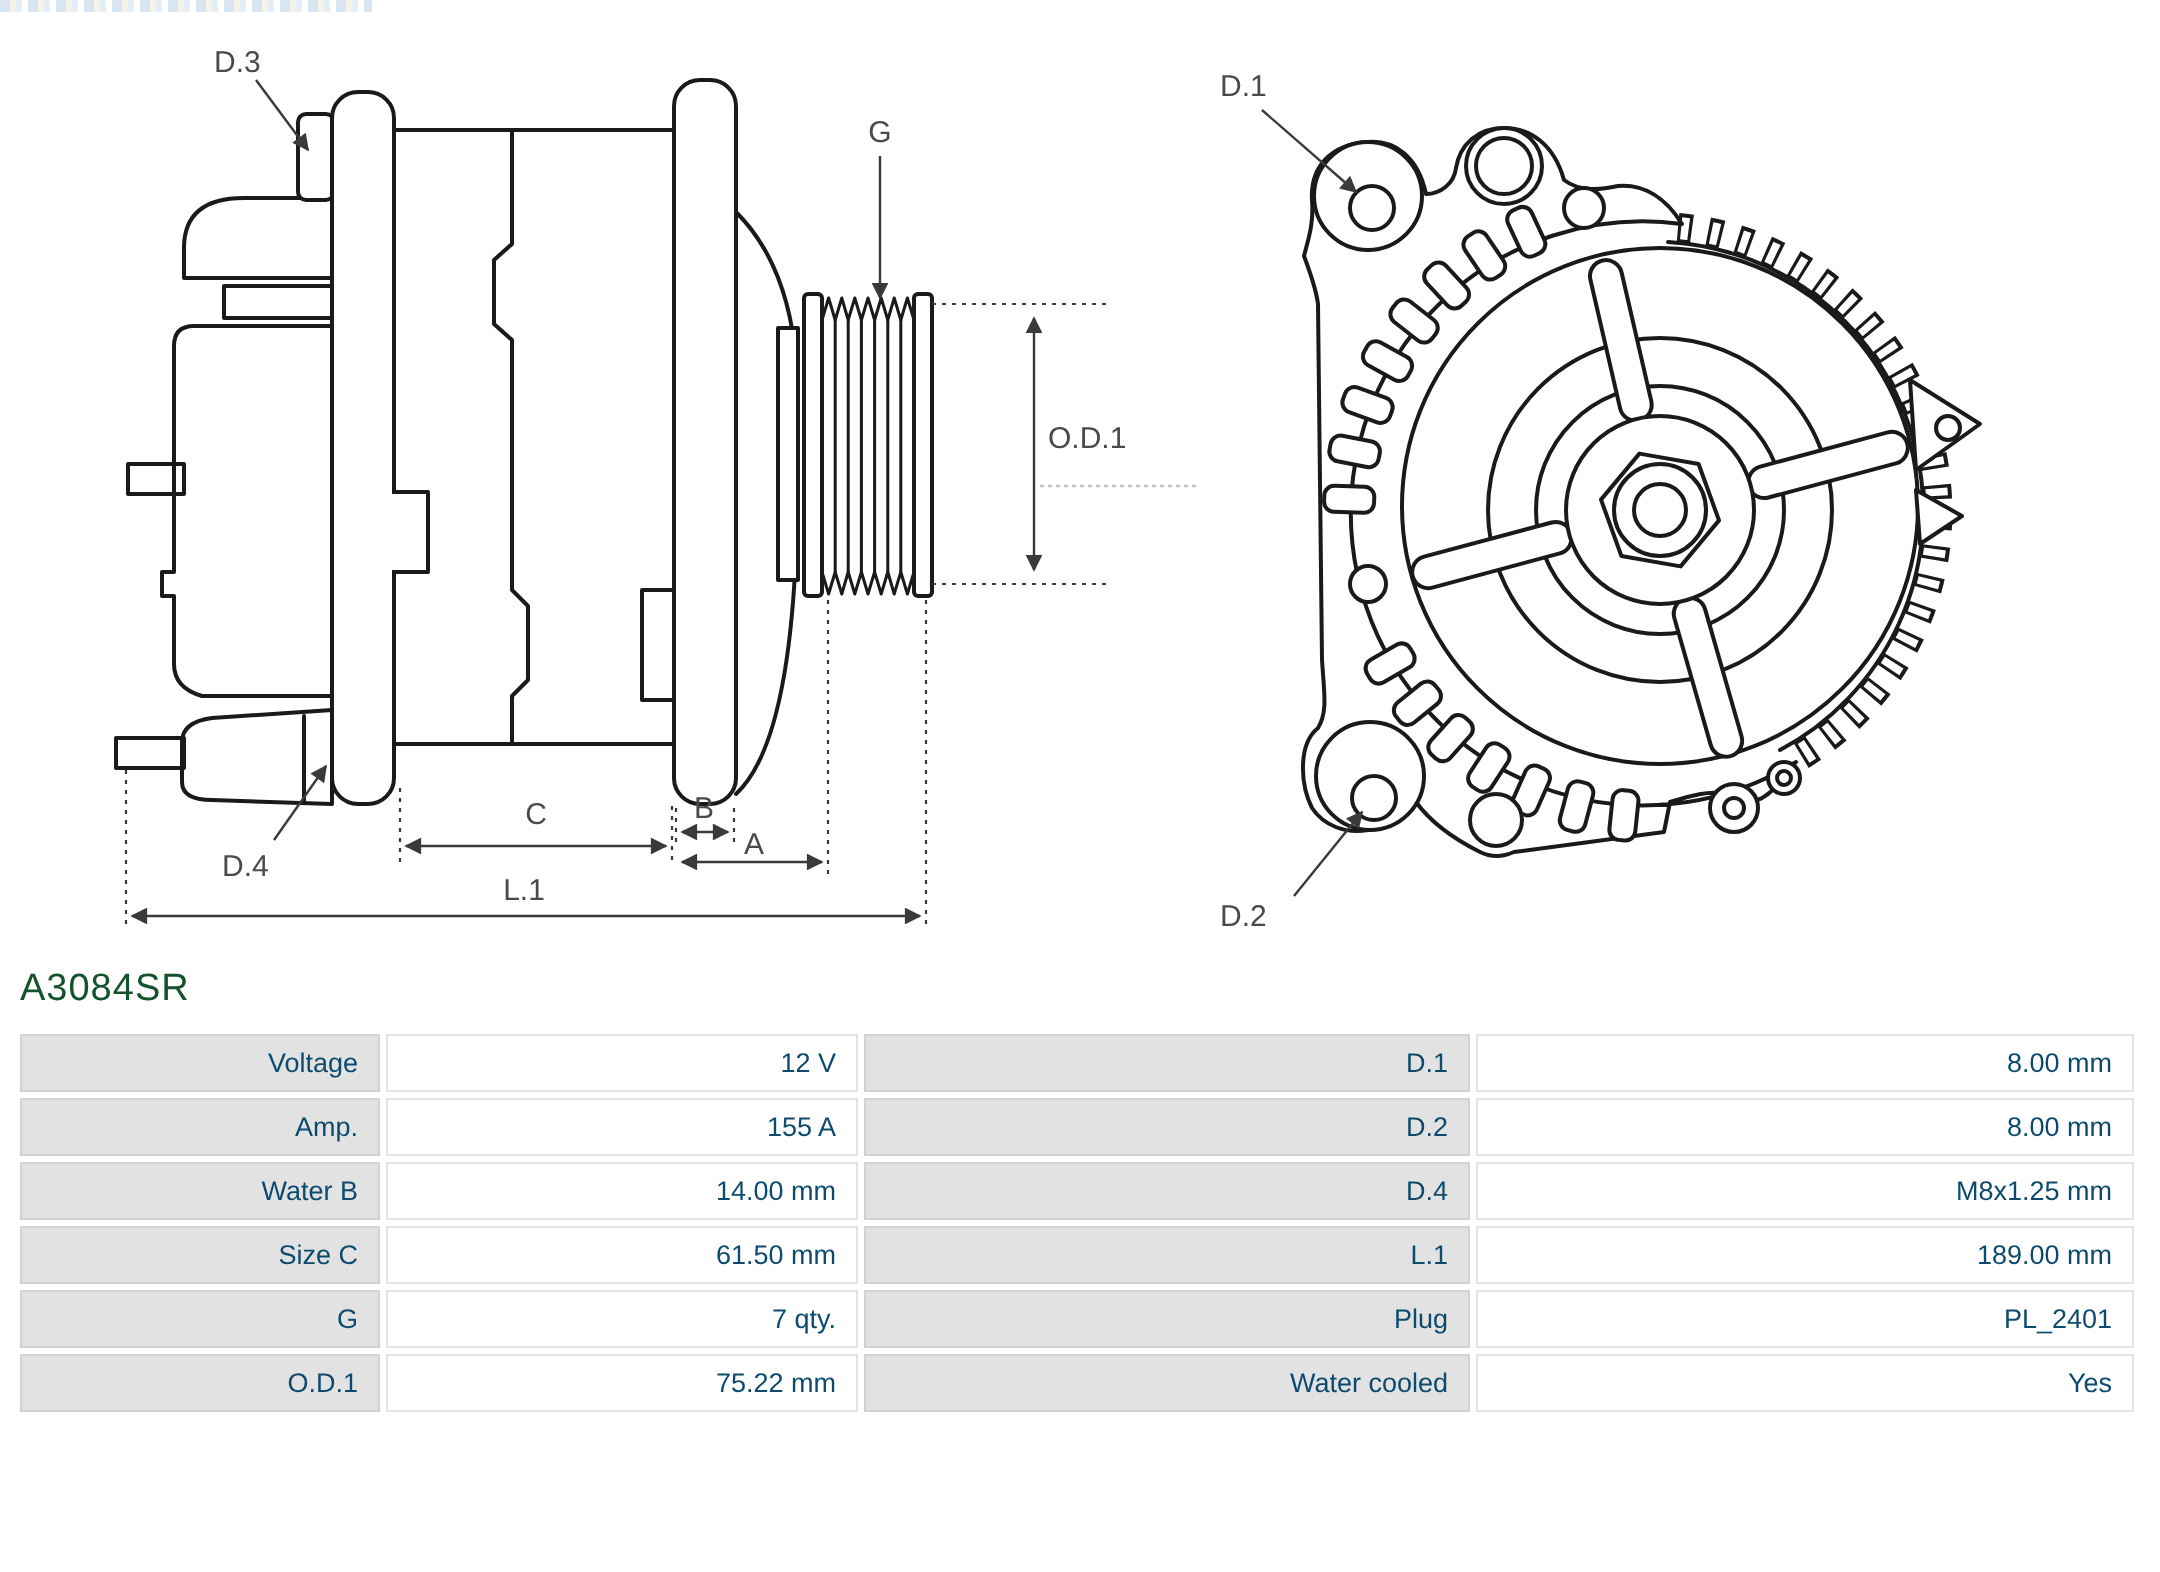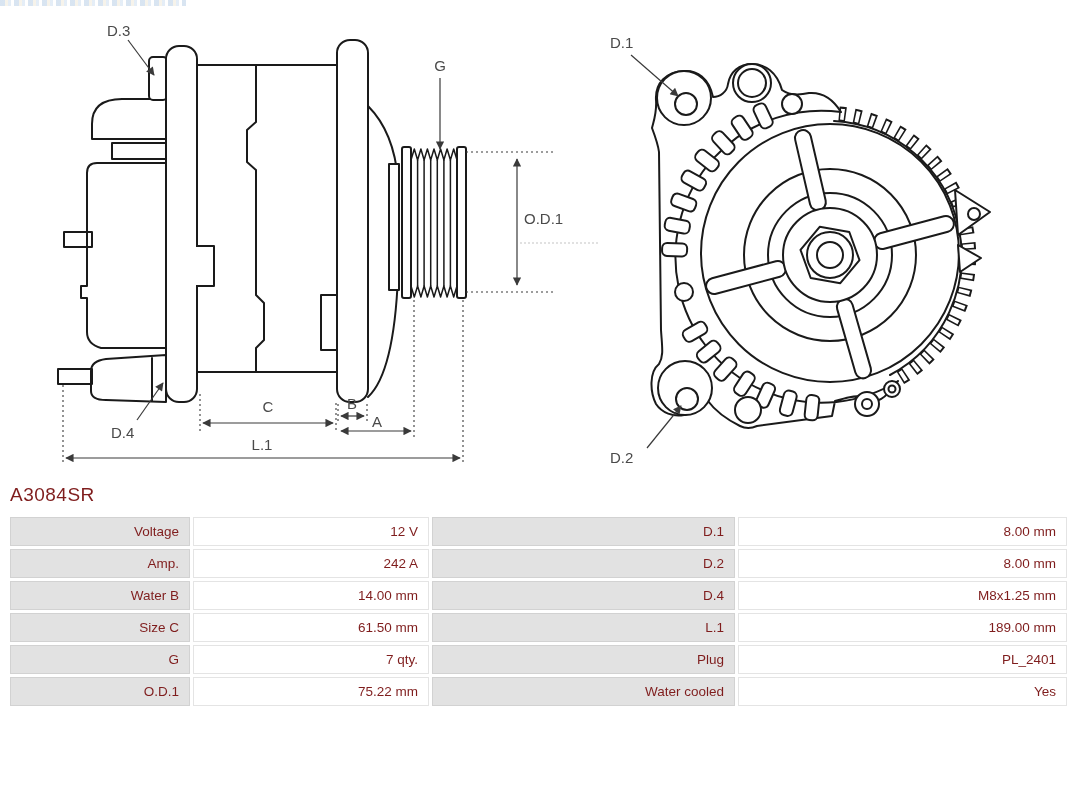--- a/index.html
+++ b/index.html
@@ -2,21 +2,21 @@
 <html><head>
 <meta charset="utf-8">
 <style>
   html,body{margin:0;padding:0;background:#fff;}
   .stage{position:relative;width:1080px;height:786px;background:#fff;overflow:hidden;
          font-family:"Liberation Sans",sans-serif;}
   .watermark{position:absolute;left:0;top:0;width:186px;height:6px;opacity:.55;
     background:repeating-linear-gradient(90deg,#b9cfe6 0 5px,#efe9da 5px 8px,#cfdff0 8px 11px,#ffffff 11px 14px);}
   .part-number{position:absolute;left:10px;top:484px;font-size:19px;letter-spacing:.5px;}
   table.spec{position:absolute;left:7px;top:514px;width:1063px;border-collapse:separate;border-spacing:3px;
-             font-size:13.5px;color:#7f1d1d;table-layout:fixed;}
+             font-size:13.5px;color:#0c4a6e;table-layout:fixed;}
   table.spec td{height:27px;padding:0 10px;text-align:right;vertical-align:middle;overflow:hidden;white-space:nowrap;}
   td.lbl{background:#e2e2e2;border:1px solid #d2d2d2;}
   td.val{background:#ffffff;border:1px solid #e4e4e4;}
   svg text{font-family:"Liberation Sans",sans-serif;font-size:15px;fill:#4a4a4a;}
   .ln{fill:none;stroke:#1a1a1a;stroke-width:2;stroke-linejoin:round;stroke-linecap:round;}
   .th{fill:none;stroke:#1a1a1a;stroke-width:1.5;stroke-linejoin:round;}
   .wh{fill:#ffffff;stroke:#1a1a1a;stroke-width:2;stroke-linejoin:round;}
   .dim{fill:none;stroke:#3a3a3a;stroke-width:1.2;}
   .dot{fill:none;stroke:#3a3a3a;stroke-width:1.1;stroke-dasharray:2 3;}
   .fdot{fill:none;stroke:#c4c4c4;stroke-width:1.2;stroke-dasharray:2 2;}
@@ -179,39 +179,39 @@
     </g>
 
     <g>
       <path class="dim" d="M 631,55 L 678,96" marker-end="url(#ae)"></path>
       <path class="dim" d="M 647,448 L 681,406" marker-end="url(#ae)"></path>
       <text x="610" y="48">D.1</text>
       <text x="610" y="463">D.2</text>
     </g>
   </svg>
 
-  <div class="part-number" style="color:#7f1d1d;">A3084SR</div>
+  <div class="part-number" style="color:#14532d;">A3084SR</div>
 
   <table class="spec">
     <colgroup>
         <col style="width:180px">
         <col style="width:236px">
         <col style="width:303px">
         <col>
       </colgroup>
     <tbody>
       <tr>
         <td class="lbl">Voltage</td>
         <td class="val">12 V</td>
         <td class="lbl">D.1</td>
         <td class="val">8.00 mm</td>
       </tr>
       <tr>
         <td class="lbl">Amp.</td>
-        <td class="val">242 A</td>
+        <td class="val">155 A</td>
         <td class="lbl">D.2</td>
         <td class="val">8.00 mm</td>
       </tr>
       <tr>
         <td class="lbl">Water B</td>
         <td class="val">14.00 mm</td>
         <td class="lbl">D.4</td>
         <td class="val">M8x1.25 mm</td>
       </tr>
       <tr>

